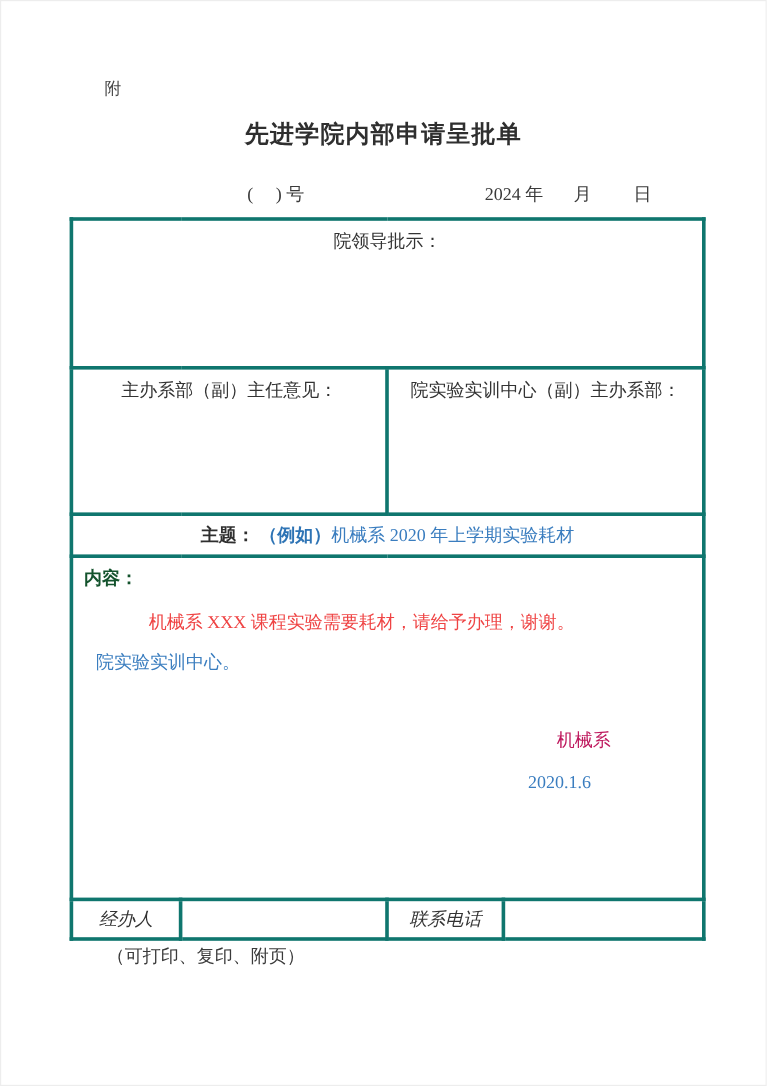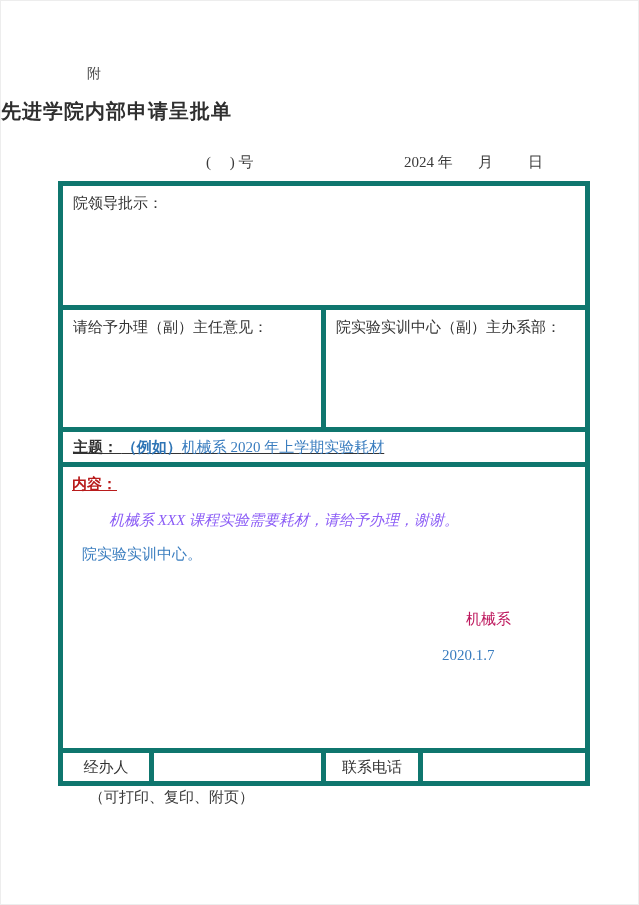--- a/index.html
+++ b/index.html
@@ -12,54 +12,56 @@
     overflow:hidden;
     border:1px solid #ededed;
     box-sizing:border-box;
   }
   .attachment{
     position:absolute;left:86px;top:64px;
     font-size:14px;color:#4a4a4a;
   }
   .title{
     position:absolute;left:0;top:97px;width:100%;
+    text-align:center;
     font-family:"Liberation Sans","DejaVu Sans",sans-serif;
     font-size:20px;font-weight:bold;color:#2f2f2f;
     letter-spacing:1px;
   }
   .docline span{position:absolute;font-size:15px;color:#3a3a3a;}
   .doc-number{left:205px;top:152px;}
   .date-year{left:403px;top:152px;}
   .date-month{left:477px;top:152px;}
   .date-day{left:527px;top:152px;}
   table.form{
     position:absolute;left:57px;top:180px;
     width:527px;border-collapse:collapse;table-layout:fixed;
   }
   table.form td{
-    border:5px solid #0f766e;
+    border:3px solid #0f766e;
     font-size:15px;color:#333333;
     padding:0;vertical-align:top;
     box-sizing:border-box;
+    text-align:center;
   }
   tr.r1{height:124px;}
   tr.r2{height:122px;}
-  tr.r3{height:35px;text-decoration:underline;}
+  tr.r3{height:35px;}
   tr.r4{height:286px;}
-  tr.r5{height:33px;}
+  tr.r5{height:33px;font-style:italic;}
   .cell-pad{padding:8px 10px;}
   .lbl{font-weight:bold;color:#2f2f2f;}
   .lbl-reg{color:#333333;}
   .subject-cell{vertical-align:middle !important;padding:4px 10px !important;white-space:nowrap;}
   .subject-example{color:#2e74b5;font-weight:bold;}
   .subject-value{color:#3a7dbf;}
   .content-cell{position:relative;}
   .content-cell .abs{position:absolute;white-space:nowrap;}
-  .content-label{top:8px;left:9px;font-weight:bold;color:#b91c1c;text-decoration:underline;}
-  .content-line1{top:44px;left:46px;color:#8b5cf6;font-style:italic;}
+  .content-label{top:8px;left:9px;font-weight:bold;color:#14532d;}
+  .content-line1{top:44px;left:63px;color:#ef4444;}
   .content-line2{top:78px;left:19px;color:#3a7dbf;}
   .sig-dept{top:143px;left:403px;color:#be185d;}
   .sig-date{top:180px;left:379px;color:#3a7dbf;}
   td.mid{vertical-align:middle !important;text-align:center;}
   .footer-note{
     position:absolute;left:88px;top:787px;
     font-size:15px;color:#3a3a3a;text-align:center;
   }
 </style>
 </head>
@@ -86,39 +88,39 @@
         <col style="width:167px">
     </colgroup>
     <tbody>
         <tr class="r1">
       <td colspan="4">
         <div class="cell-pad lbl-reg">院领导批示：</div>
       </td>
     </tr>
     <tr class="r2">
       <td colspan="2">
-        <div class="cell-pad lbl-reg">请给予办理（副）主任意见：</div>
+        <div class="cell-pad lbl-reg">主办系部（副）主任意见：</div>
       </td>
       <td colspan="2">
         <div class="cell-pad lbl-reg">院实验实训中心（副）主办系部：</div>
       </td>
     </tr>
     <tr class="r3">
       <td colspan="4" class="subject-cell">
         <span class="lbl">主题：</span>
         <span class="subject-example">（例如）</span><span class="subject-value">机械系 2020 年上学期实验耗材</span>
       </td>
     </tr>
     <tr class="r4">
       <td colspan="4" class="content-cell">
         <div class="abs content-label">内容：</div>
         <div class="abs content-line1">机械系 XXX 课程实验需要耗材，请给予办理，谢谢。</div>
         <div class="abs content-line2">院实验实训中心。</div>
         <div class="abs sig-dept">机械系</div>
-        <div class="abs sig-date">2020.1.7</div>
+        <div class="abs sig-date">2020.1.6</div>
       </td>
     </tr>
     <tr class="r5">
       <td class="mid">经办人</td>
       <td class="mid"></td>
       <td class="mid">联系电话</td>
       <td class="mid"></td>
     </tr>
   </tbody>
     </table>

